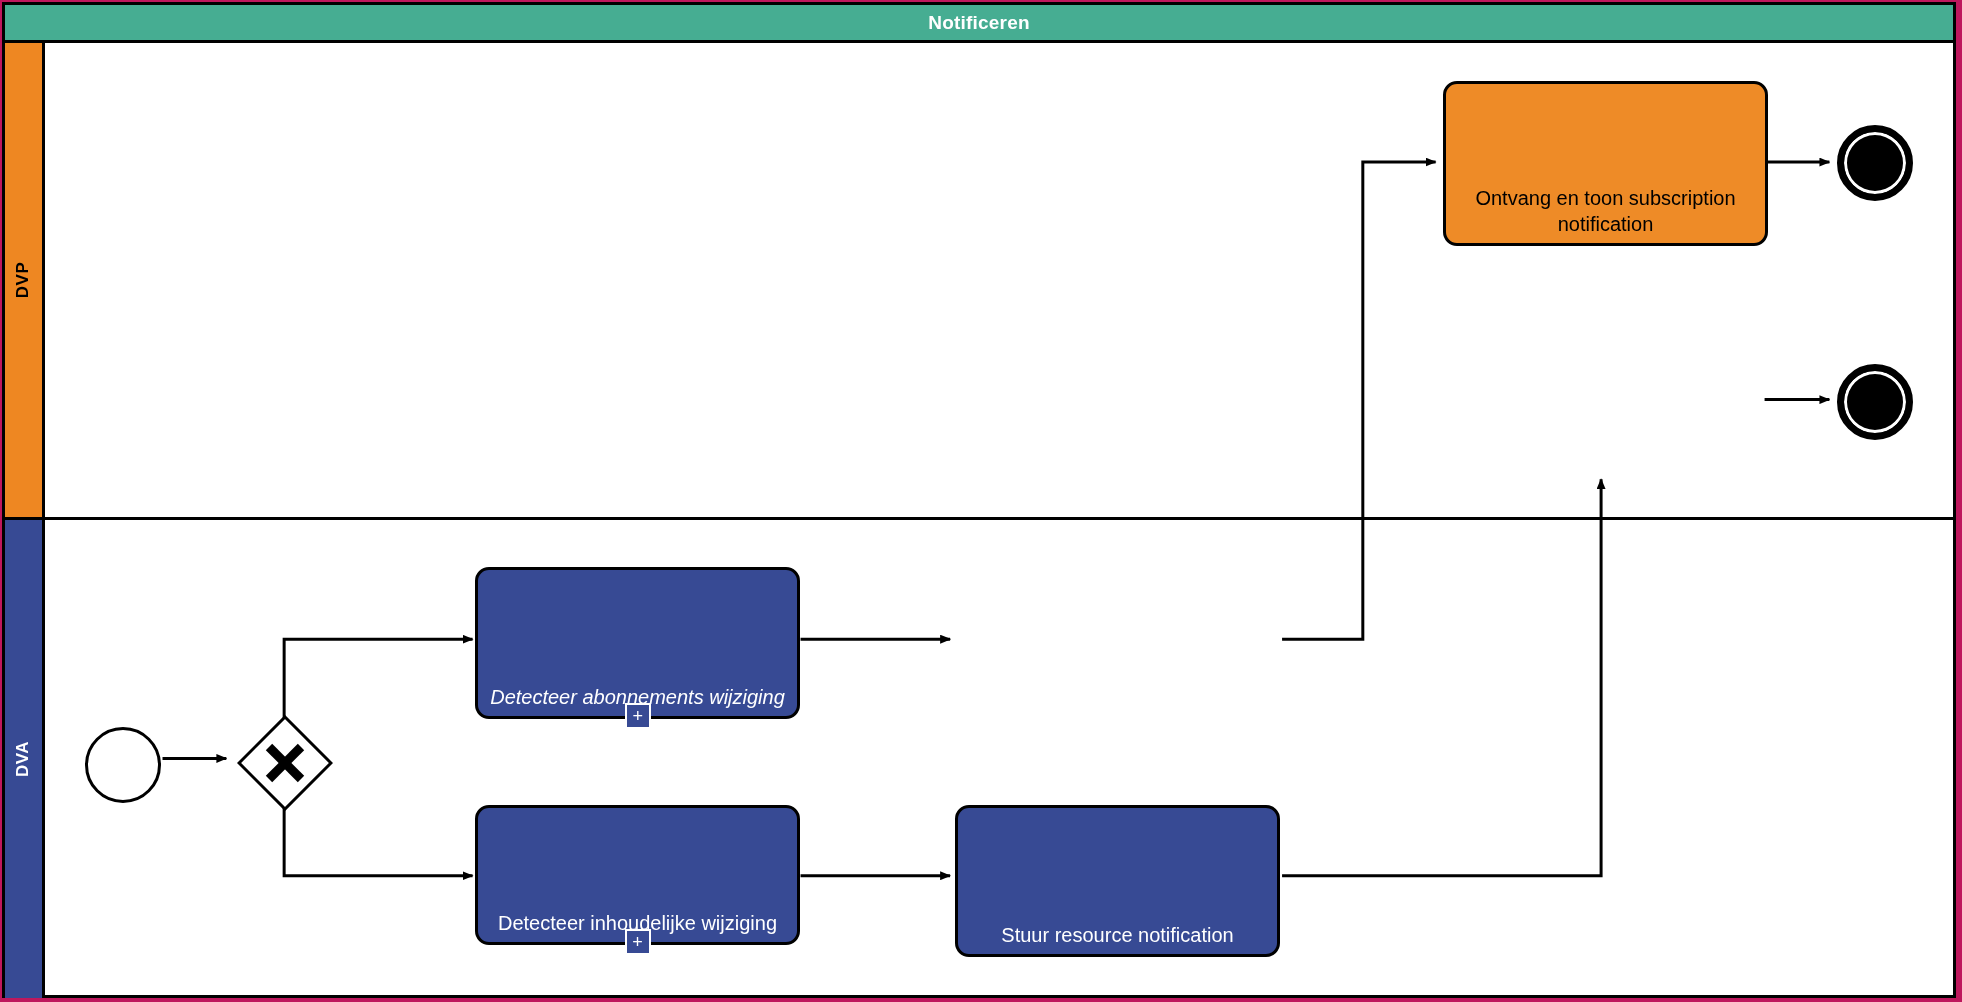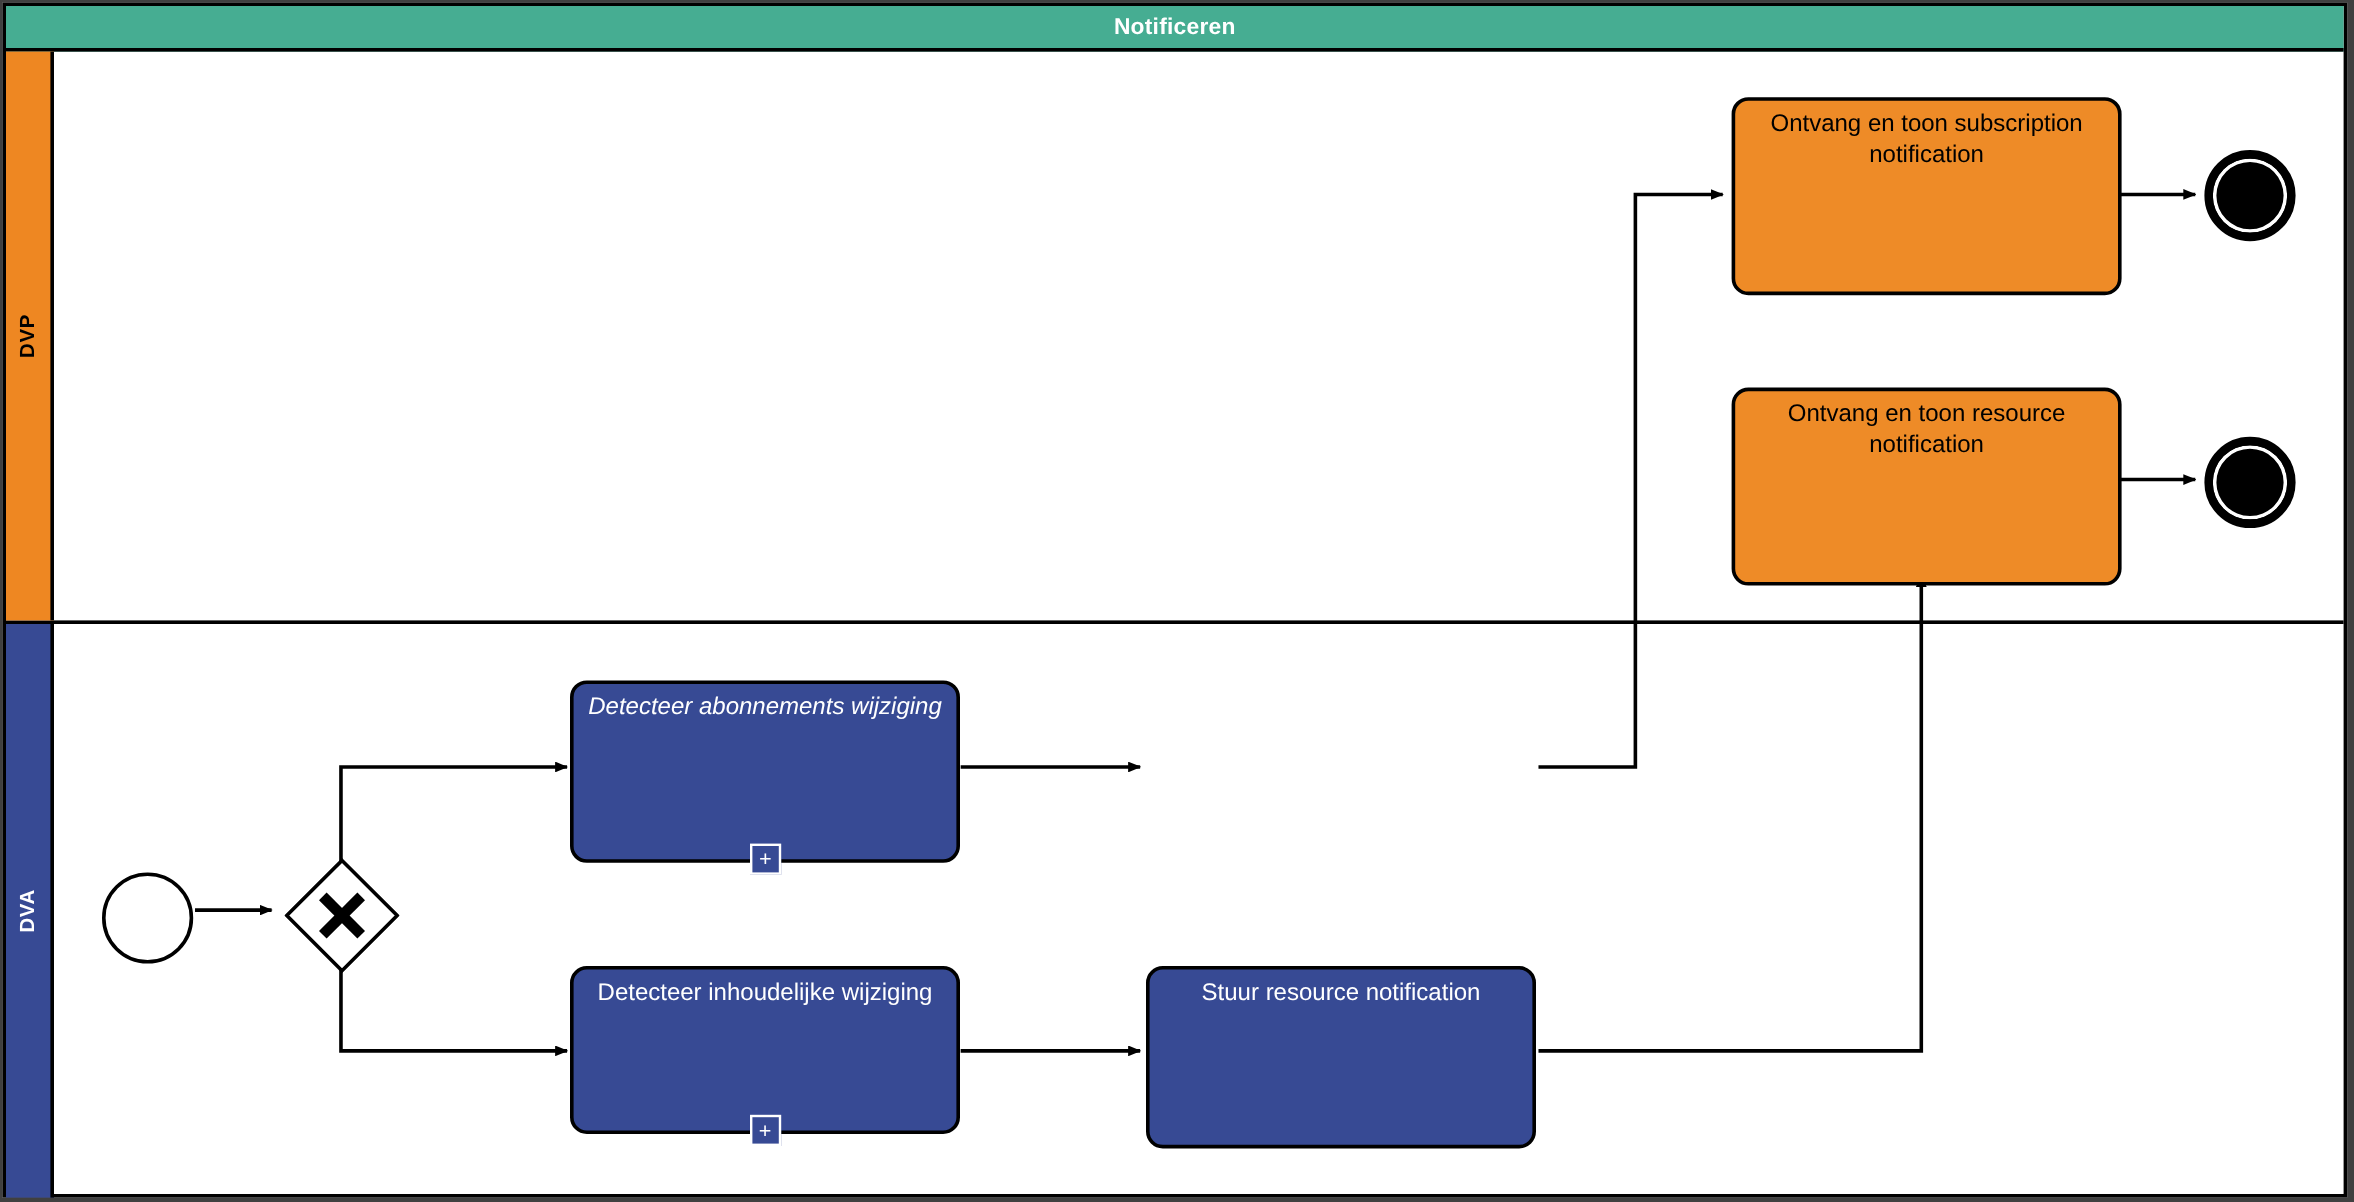--- a/index.html
+++ b/index.html
@@ -6,21 +6,21 @@
   html, body {
     margin: 0;
     padding: 0;
     background: #ffffff;
     font-family: "Liberation Sans", sans-serif;
   }
   #stage {
     position: relative;
     width: 1962px;
     height: 1002px;
-    background: #404040;
+    background: #be185d;
     overflow: hidden;
   }
 
   
   .pool {
     position: absolute;
     left: 2px;
     top: 2px;
     width: 1954px;
     height: 996px;
@@ -82,21 +82,21 @@
   .lane-dva .lane-label { background: #374A94; }
   .lane-dva .lane-label span { color: #ffffff; }
 
   
   .task {
     position: absolute;
     box-sizing: border-box;
     border: 3px solid #000000;
     border-radius: 14px;
     display: flex;
-    align-items: flex-start;
+    align-items: flex-end;
     justify-content: center;
     text-align: center;
     padding: 6px 12px;
     font-size: 20px;
     line-height: 1.3;
   }
   .task.orange { background: #EE8B27; color: #000000; }
   .task.blue   { background: #374A94; color: #ffffff; }
 
   
@@ -195,23 +195,20 @@
         <path d="M1765,158 L1830,158"></path>
 
         <path d="M1765,397 L1830,397"></path>
       </g>
     </svg>
 
     <div class="task orange" style="left:1438px; top:76px; width:325px; height:165px;">
       <span>Ontvang en toon subscription notification</span>
     </div>
 
-    <div class="task orange" style="left:1438px; top:318px; width:325px; height:165px;">
-      <span>Ontvang en toon resource notification</span>
-    </div>
 
     <div class="event end" style="left:1832px; top:120px; width:76px; height:76px;"></div>
 
     <div class="event end" style="left:1832px; top:359px; width:76px; height:76px;"></div>
 
     <div class="event start" style="left:80px; top:722px; width:76px; height:76px;"></div>
 
     <div class="gateway" style="left:232px; top:710px; width:96px; height:96px;">
       <svg width="96" height="96" viewBox="0 0 96 96">
         <polygon points="48,2 94,48 48,94 2,48" fill="#ffffff" stroke="#000000" stroke-width="3"></polygon>

